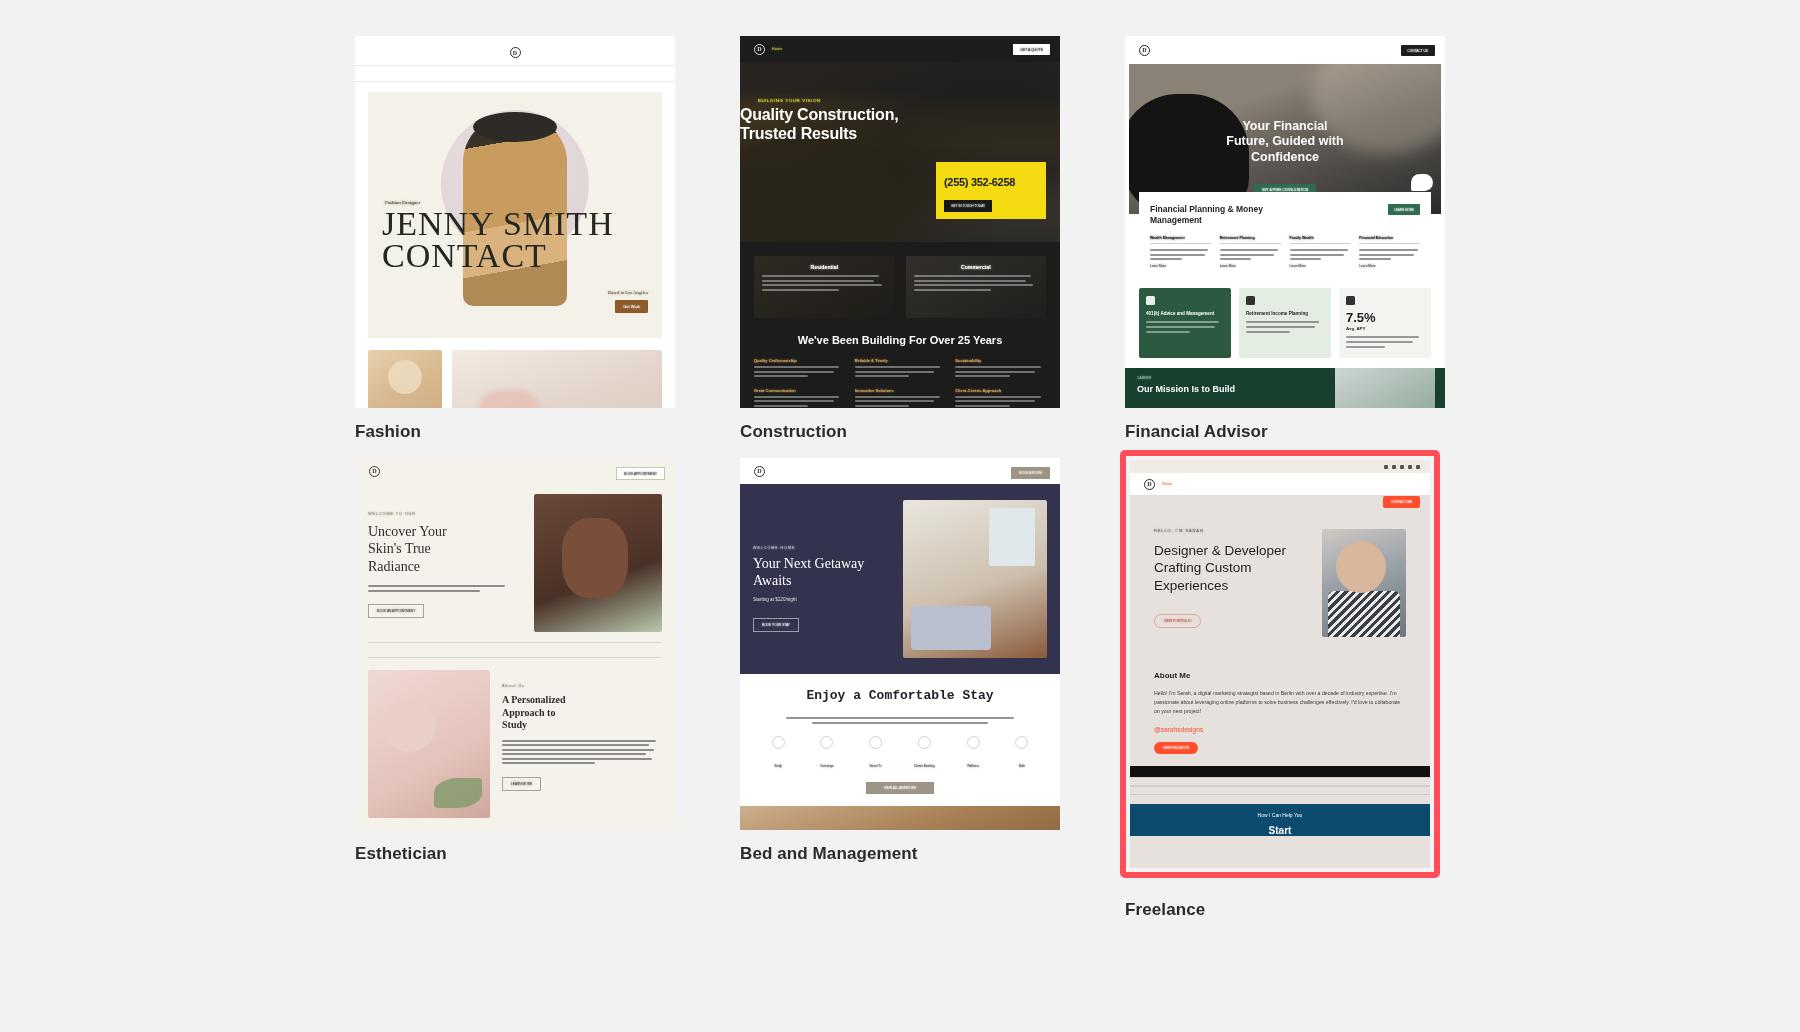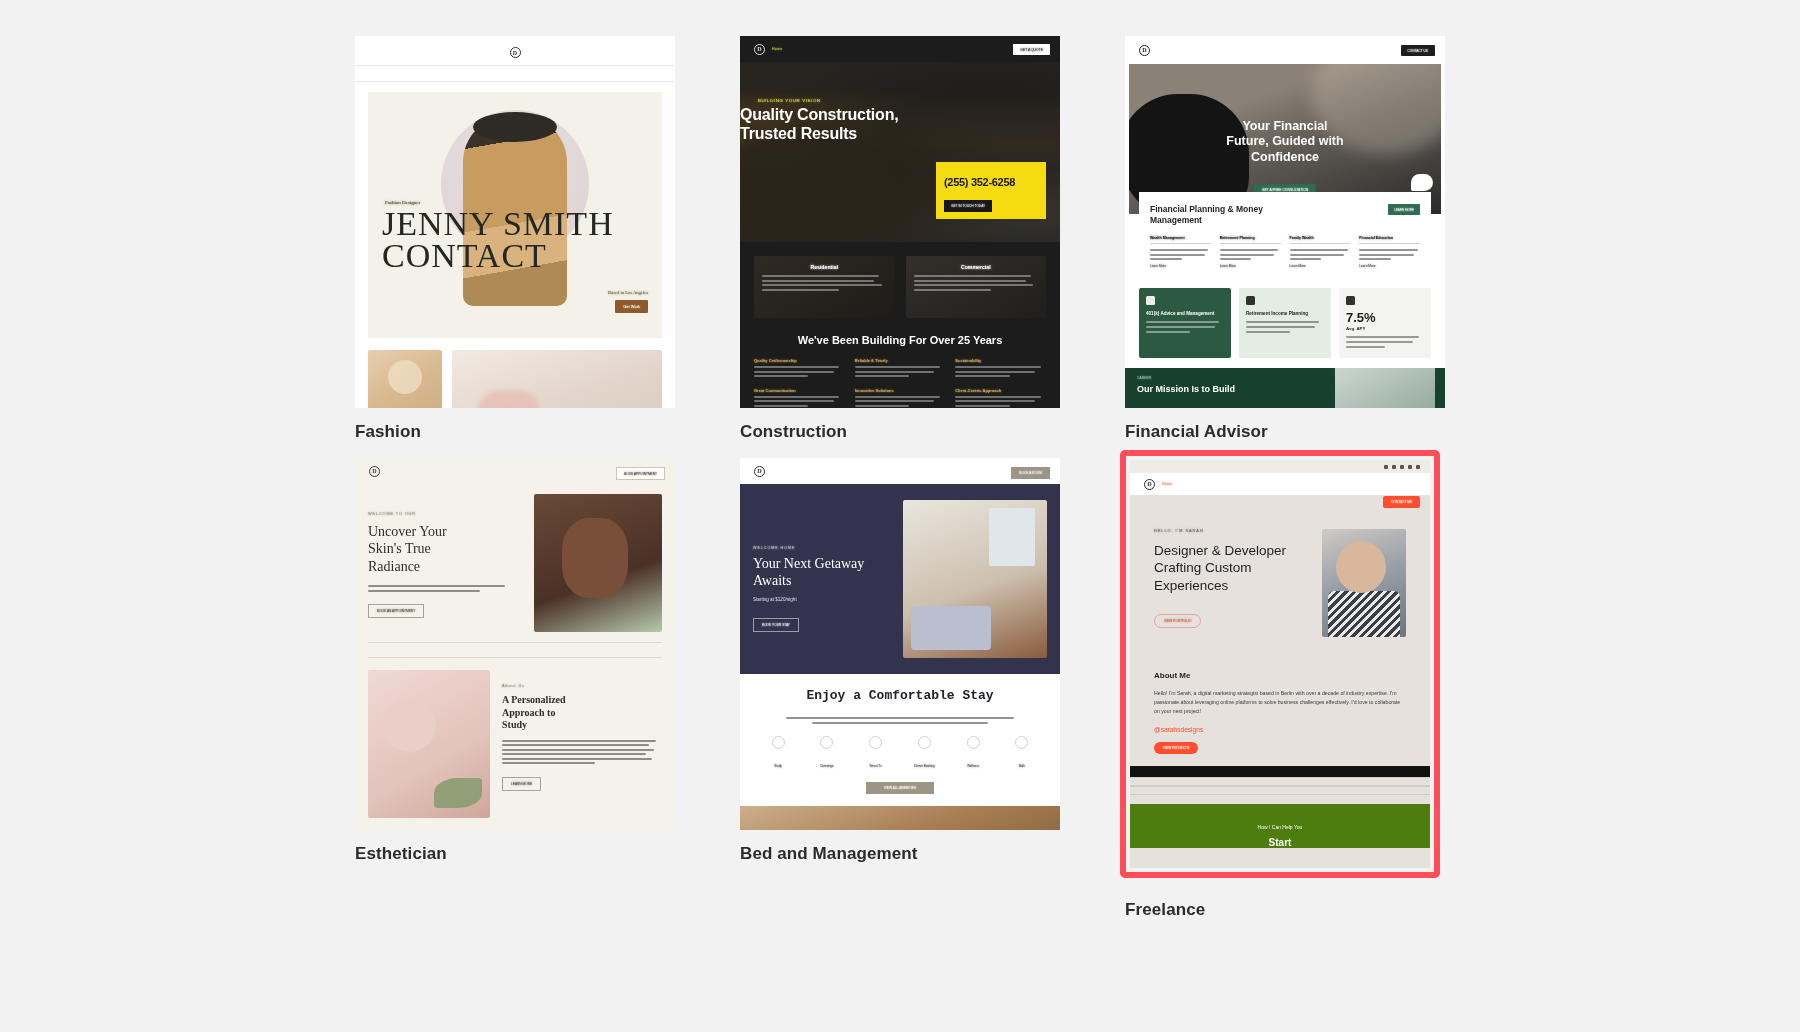--- a/index.html
+++ b/index.html
@@ -214,21 +214,21 @@
   .fr-ph { width:84px; height:108px; background:linear-gradient(160deg,#cfcac5,#9aa0a8 45%,#6f757e); border-radius:2px; position:relative; overflow:hidden; }
   .fr-ph::after{content:"";position:absolute;left:14px;top:12px;width:50px;height:52px;border-radius:50%;background:#d8b79c;}
   .fr-ph::before{content:"";position:absolute;left:6px;bottom:0;width:72px;height:46px;background:repeating-linear-gradient(135deg,#3a3f46 0 3px,#e9e9ea 3px 6px);border-radius:6px 6px 0 0;}
   .fr-about { padding:14px 24px 0; }
   .fr-about h3 { font-size:8px; font-weight:bold; color:#1f1f1f; margin-bottom:9px; }
   .fr-about p { font-size:5.2px; color:#3a3a3a; line-height:1.72; }
   .fr-handle { font-size:6.6px; color:#ff4d2e; margin-top:10px; }
   .fr-sbtn { display:inline-block; background:#ff4d2e; color:#fff; font-size:3.2px; padding:4px 9px; border-radius:9px; margin-top:9px; }
   .fr-bar { margin-top:12px; height:11px; background:#111; }
   .fr-strip { height:9px; background:#e6e1dc; border-top:1px solid #d3ccc6; border-bottom:1px solid #d3ccc6; }
-  .fr-help { margin-top:9px; height:44px; background:#4d7c0f; color:#fff; text-align:center; padding-top:20px; }
+  .fr-help { margin-top:9px; height:32px; background:#0c4a6e; color:#fff; text-align:center; padding-top:8px; }
   .fr-help .lbl { font-size:5px; margin-bottom:7px; }
   .fr-help .big { font-size:10px; font-weight:bold; }
 </style>
 </head>
 <body>
 
 <div class="gallery">
 
   <div class="cell">
     <div class="card-wrap">

